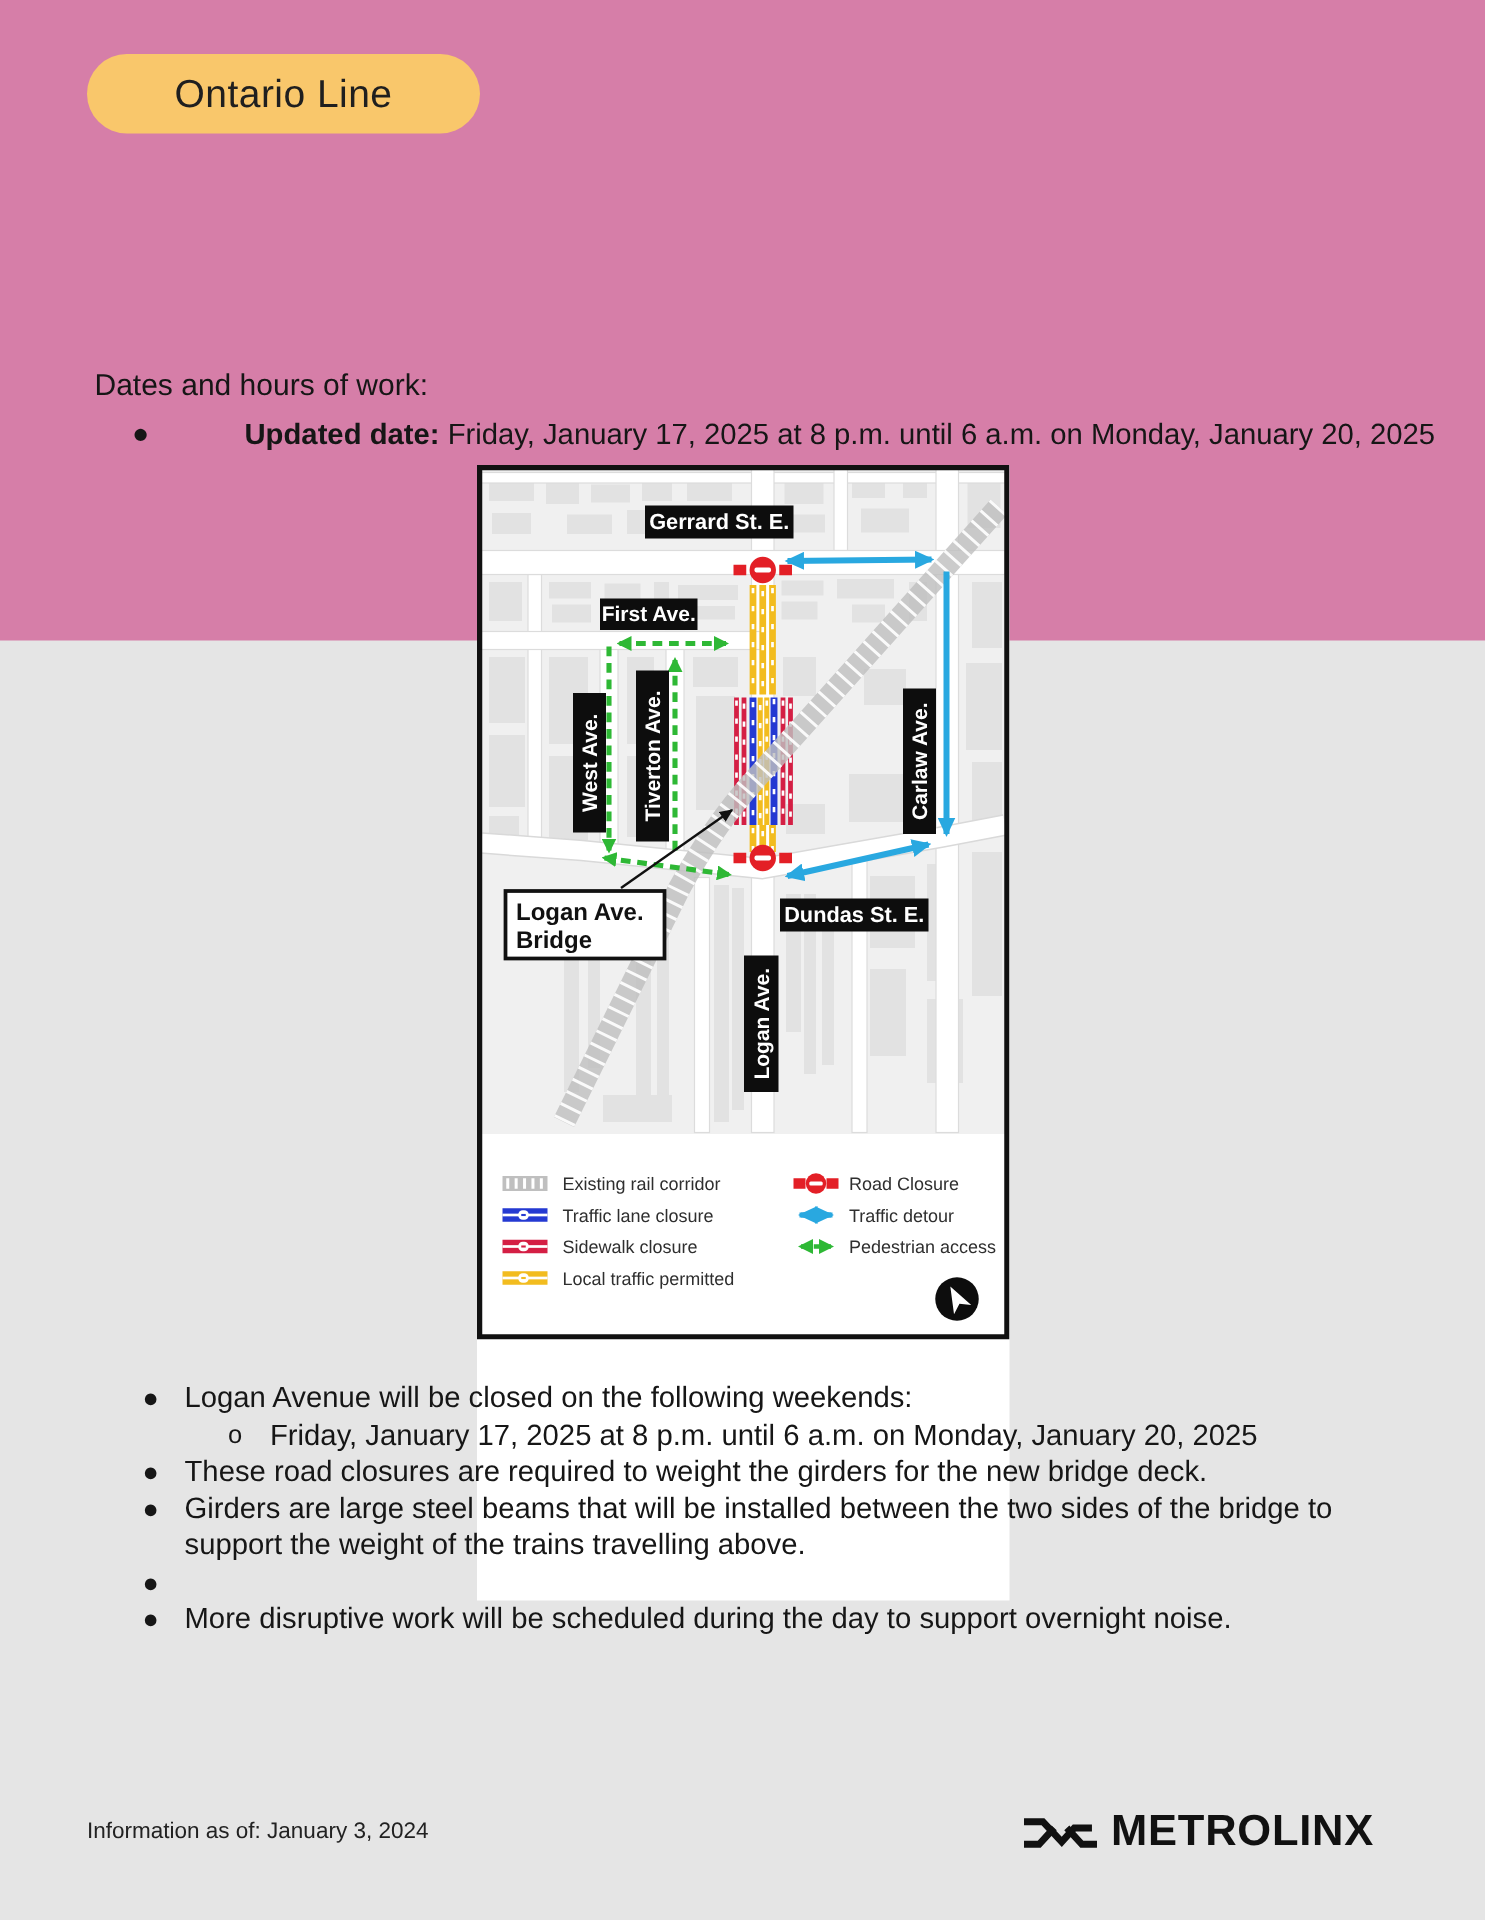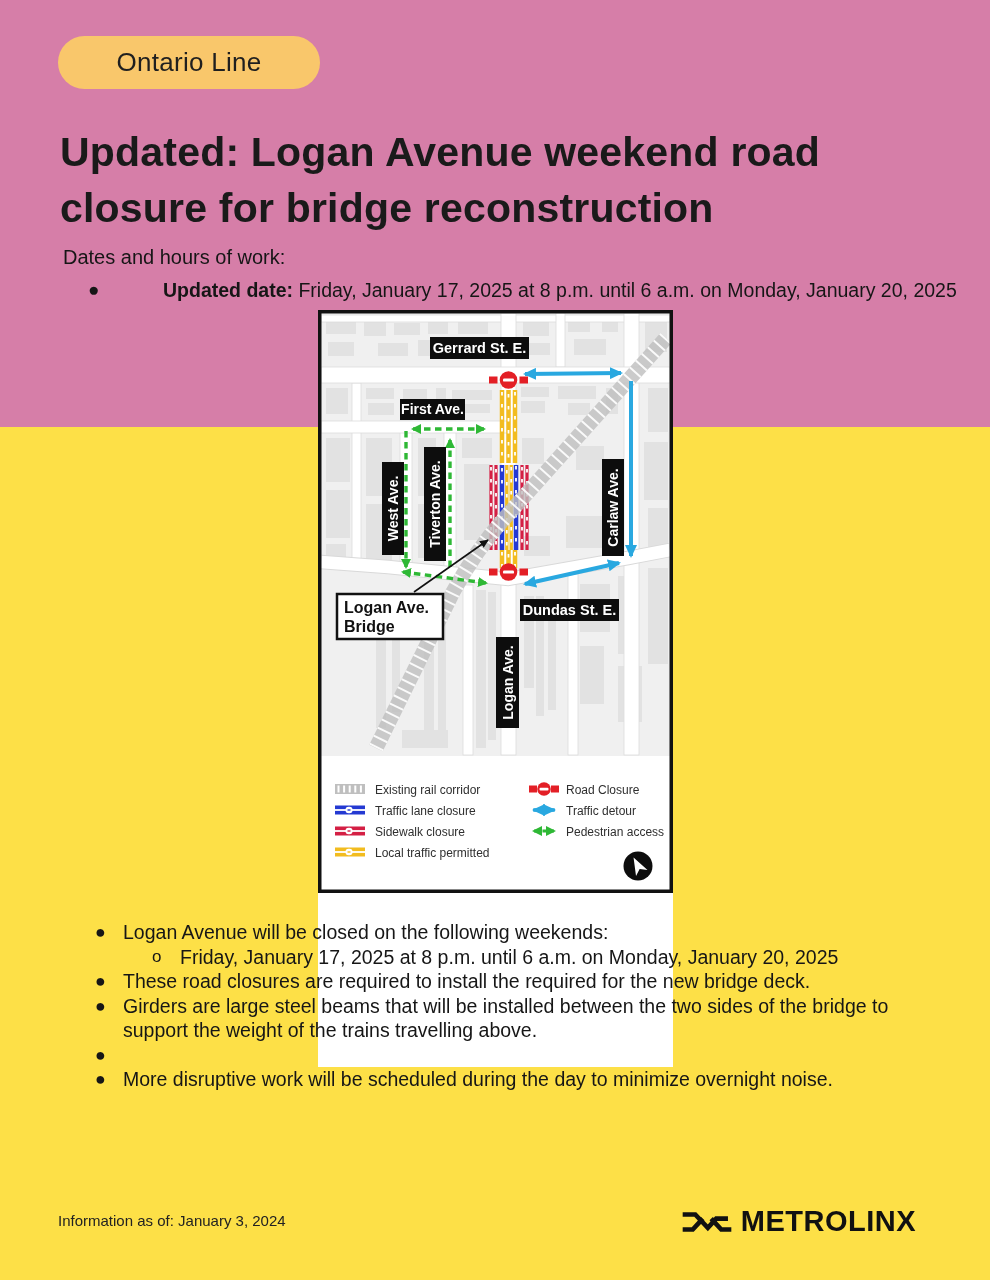--- a/index.html
+++ b/index.html
@@ -1,16 +1,16 @@
 <!DOCTYPE html>
 <html><head>
 <meta charset="utf-8">
 <style>
   html,body{margin:0;padding:0;background:#ffffff;}
-  .page{position:relative;width:990px;height:1280px;background:#fde047;overflow:hidden;
+  .page{position:relative;width:990px;height:1280px;background:#e5e5e5;overflow:hidden;
         font-family:"Liberation Sans",sans-serif;color:#1d1d1d;}
   .hero{position:absolute;left:0;top:0;width:990px;height:427px;background:#d67ea8;}
   .badge{position:absolute;left:58px;top:36px;width:262px;height:53px;border-radius:27px;
          background:#f9c76b;display:flex;align-items:center;justify-content:center;
          font-size:26px;color:#1f1f1f;letter-spacing:.3px;}
   .notice-type{position:absolute;right:75px;top:46px;font-size:27px;color:#1c1c1c;letter-spacing:.3px;}
   .title{position:absolute;left:60px;top:124px;width:850px;font-size:41px;line-height:56px;
          font-weight:bold;color:#1a1a1a;letter-spacing:.2px;}
   .dates-heading{position:absolute;left:63px;top:246px;font-size:20px;color:#161616;}
   .date-bullet{position:absolute;left:88px;top:279px;width:870px;font-size:19.5px;color:#161616;
@@ -35,21 +35,20 @@
 
 <div class="page">
 
   <div class="hero"></div>
 
   <div class="badge">
     <span>Ontario Line</span>
   </div>
 
 
-  <div class="title">Updated: Logan Avenue weekend road closure for bridge reconstruction</div>
 
   <div class="dates-heading">Dates and hours of work:</div>
 
   <div class="date-bullet">
     <span class="dot">●</span>
     <span><span class="b">Updated date:</span><span> Friday, January 17, 2025 at 8 p.m. until 6 a.m. on Monday, January 20, 2025</span></span>
   </div>
 
   <div class="map-wrap">
     <svg width="355" height="583" viewBox="0 0 355 583">
@@ -285,32 +284,32 @@
     <div class="bullet-row">
       <span class="dot">●</span>
       <span>Logan Avenue will be closed on the following weekends:</span>
     </div>
     <div class="bullet-row sub">
       <span class="dot">o</span>
       <span>Friday, January 17, 2025 at 8 p.m. until 6 a.m. on Monday, January 20, 2025</span>
     </div>
     <div class="bullet-row">
       <span class="dot">●</span>
-      <span>These road closures are required to install the required for the new bridge deck.</span>
+      <span>These road closures are required to weight the girders for the new bridge deck.</span>
     </div>
     <div class="bullet-row">
       <span class="dot">●</span>
       <span>Girders are large steel beams that will be installed between the two sides of the bridge to support the weight of the trains travelling above.</span>
     </div>
     <div class="bullet-row">
       <span class="dot">●</span>
     </div>
     <div class="bullet-row">
       <span class="dot">●</span>
-      <span>More disruptive work will be scheduled during the day to minimize overnight noise.</span>
+      <span>More disruptive work will be scheduled during the day to support overnight noise.</span>
     </div>
   </div>
 
   <div class="footer-info">Information as of: January 3, 2024</div>
 
   <div class="logo">
     <svg width="52" height="32" viewBox="0 0 62 34">
       <g fill="none" stroke="#111" stroke-width="5.5">
         <path d="M2 8 H17 L32 24 L42 13 H56"></path>
         <path d="M2 26 H14 L26 13 M36 13 L48 26 H60"></path>

